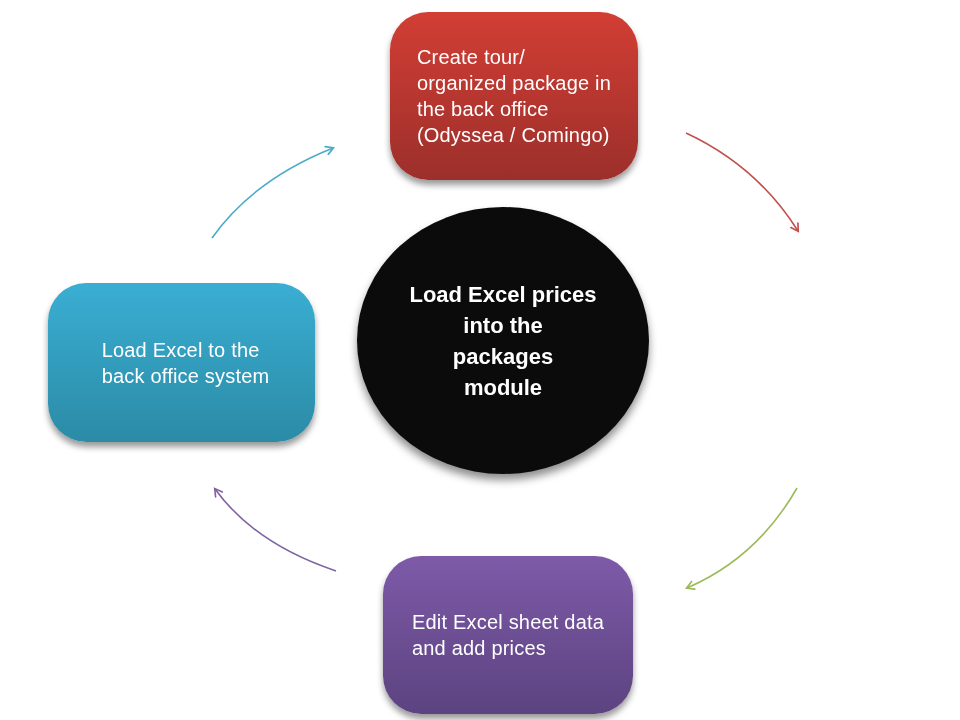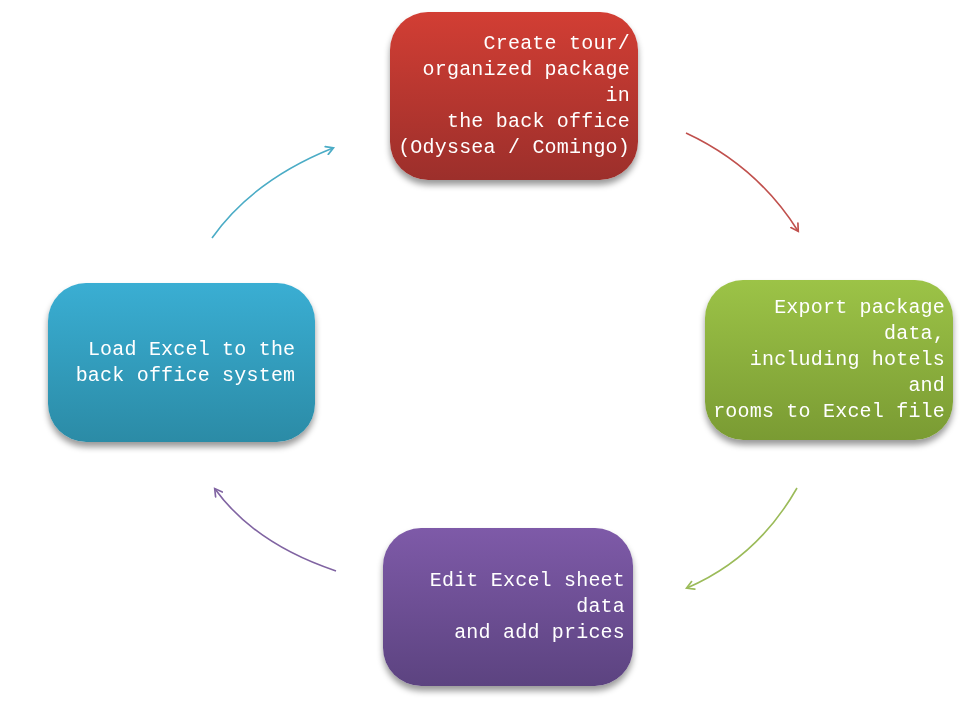--- a/index.html
+++ b/index.html
@@ -21,34 +21,33 @@
     width: 960px; height: 720px;
     pointer-events: none;
   }
   .node {
     position: absolute;
     border-radius: 38px;
     box-shadow: 0 5px 6px rgba(0,0,0,0.40);
     display: flex;
     align-items: center;
     justify-content: center;
-    text-align: right;
-    font-family: Liberation Mono, monospace;
+    text-align: left;
   }
   .node-text {
     color: #ffffff;
     font-size: 20px;
     line-height: 26px;
     white-space: pre-line;
     padding: 0 8px;
     letter-spacing: 0.2px;
   }
   .node-top    { left: 390px; top: 12px;  width: 248px; height: 168px; }
   .node-right  { left: 705px; top: 280px; width: 248px; height: 160px; }
-  .node-bottom { left: 383px; top: 528px; width: 250px; height: 158px; }
+  .node-bottom { left: 383px; top: 556px; width: 250px; height: 158px; }
   .node-left   { left: 48px;  top: 283px; width: 259px; height: 159px; }
   .center-ellipse {
     position: absolute;
     left: 357px; top: 207px;
     width: 292px; height: 267px;
     border-radius: 50%;
     box-shadow: 0 6px 8px rgba(0,0,0,0.45);
     display: flex;
     align-items: center;
     justify-content: center;
@@ -89,30 +88,31 @@
     <path d="M 212 238 Q 253 180 333 148" fill="none" stroke-width="1.6" marker-end="url(#m3)" stroke="#4bacc6"></path>
   </svg>
 
   <div class="node node-top" style="background: linear-gradient(rgb(210, 62, 52) 0%, rgb(156, 47, 43) 100%);">
     <div class="node-text">Create tour/
 organized package in
 the back office
 (Odyssea / Comingo)</div>
   </div>
 
-  <div class="node node-right" style="background: linear-gradient(rgb(156, 195, 71) 0%, rgb(122, 155, 51) 100%);">
-    <div class="node-text">Export package data,
-including hotels and
-rooms to Excel file</div>
-  </div>
 
   <div class="node node-bottom" style="background: linear-gradient(rgb(126, 90, 168) 0%, rgb(92, 67, 128) 100%);">
     <div class="node-text">Edit Excel sheet data
 and add prices</div>
   </div>
 
   <div class="node node-left" style="background: linear-gradient(rgb(58, 174, 211) 0%, rgb(43, 139, 166) 100%); padding-left: 8px;">
     <div class="node-text">Load Excel to the
 back office system</div>
   </div>
 
+  <div class="center-ellipse" style="background: rgb(11, 11, 11);">
+    <div class="center-text" style="color: rgb(255, 255, 255);">Load Excel prices
+into the
+packages
+module</div>
+  </div>
 
 </div>
 
 </body></html>

